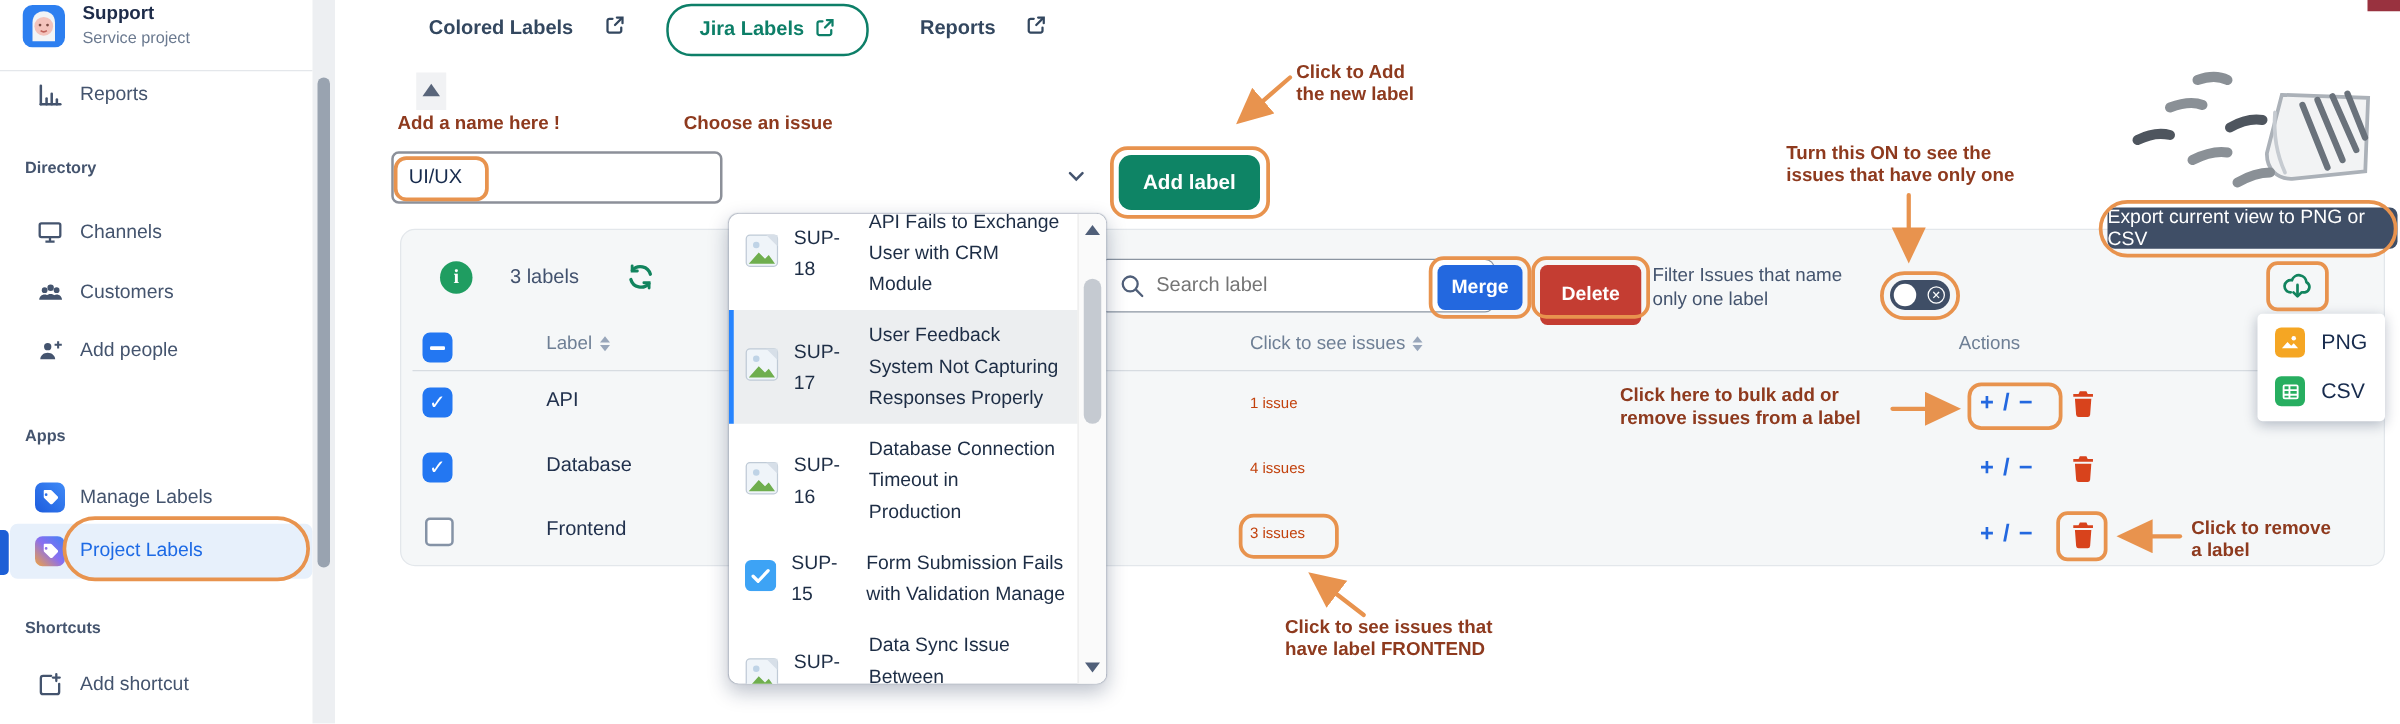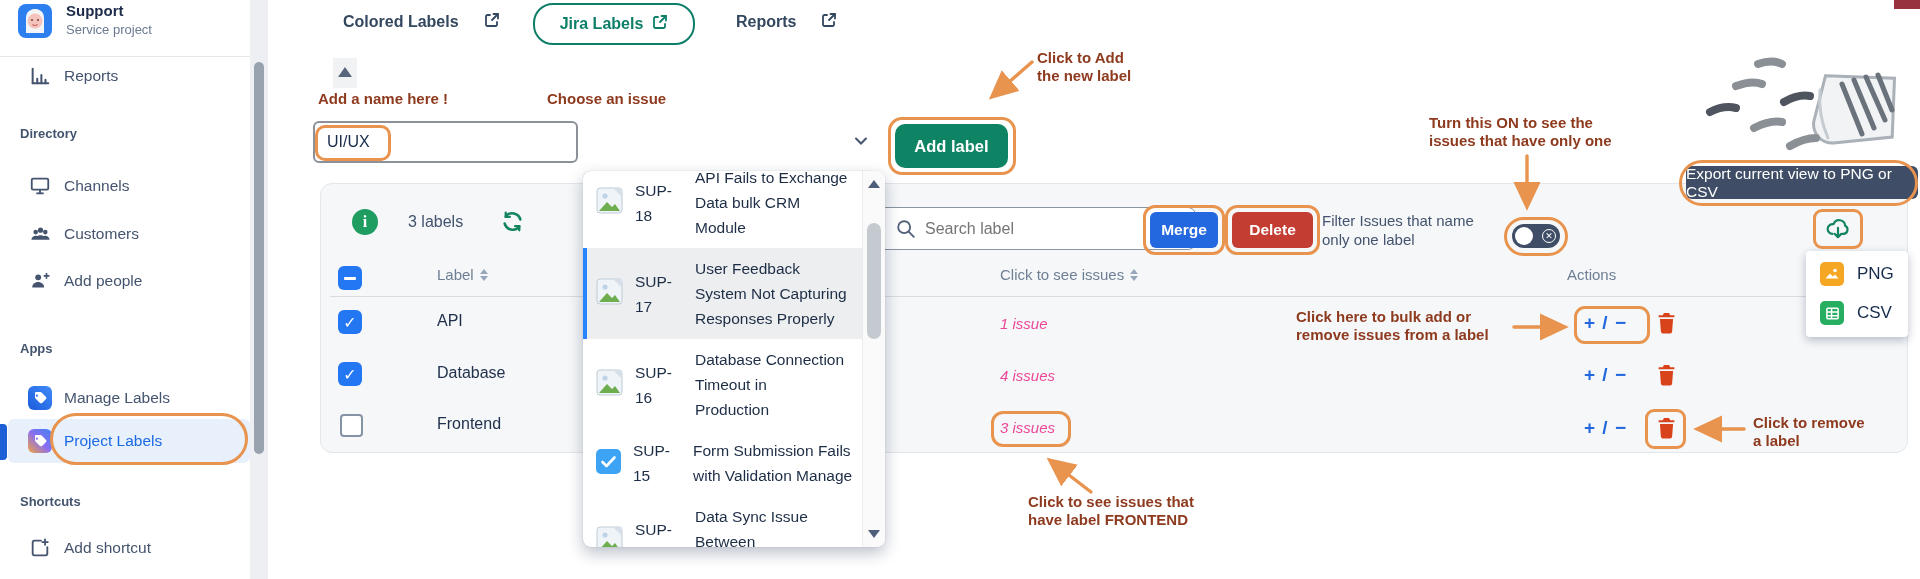--- a/index.html
+++ b/index.html
@@ -54,25 +54,25 @@
   .lbl-count{position:absolute;left:408px;top:213px;font-size:16px;color:#42526E;}
   .col-h{position:absolute;font-size:15px;color:#6E7F95;display:flex;align-items:center;gap:6px;cursor:pointer;}
   .sort{display:inline-flex;flex-direction:column;gap:2px;}
   .sort i{width:0;height:0;border-left:4px solid transparent;border-right:4px solid transparent;}
   .sort .u{border-bottom:5px solid #98A6BA;} .sort .d{border-top:5px solid #98A6BA;}
   .hsep{position:absolute;left:330px;top:296px;width:1568px;height:1px;background:#D7DCE1;}
   .cb{position:absolute;width:24px;height:24px;border-radius:6px;background:#2377F2;display:flex;align-items:center;justify-content:center;color:#fff;cursor:pointer;}
   .cb.un{width:19px;height:19px;background:#fff;border:2px solid #8593A6;border-radius:4px;}
   .cb .minus{width:12px;height:3px;background:#fff;border-radius:1px;}
   .row-label{position:absolute;font-size:16px;color:#21314D;}
-  .link{position:absolute;font-size:15px;color:#ec4899;cursor:pointer;font-style:italic;}
+  .link{position:absolute;font-size:12px;color:#c2410c;cursor:pointer;}
   .pm{position:absolute;font-size:19px;color:#2368DF;letter-spacing:1px;cursor:pointer;font-weight:bold;}
   .trash{position:absolute;cursor:pointer;}
   .btn-merge{position:absolute;left:1150px;top:212px;width:68px;height:36px;background:#2368DF;border:none;border-radius:6px;color:#fff;font-size:15.5px;font-weight:bold;font-family:"Liberation Sans",sans-serif;cursor:pointer;}
-  .btn-del{position:absolute;left:1232px;top:212px;width:81px;height:36px;background:#C43D32;border:none;border-radius:6px;color:#fff;font-size:15.5px;font-weight:bold;font-family:"Liberation Sans",sans-serif;cursor:pointer;}
+  .btn-del{position:absolute;left:1232px;top:212px;width:81px;height:48px;background:#C43D32;border:none;border-radius:6px;color:#fff;font-size:15.5px;font-weight:bold;font-family:"Liberation Sans",sans-serif;cursor:pointer;}
   .filter-t{position:absolute;left:1322px;top:211px;width:178px;font-size:15px;line-height:19px;color:#44546E;}
   .toggle{position:absolute;left:1512px;top:224px;width:48px;height:24px;background:#3F4E66;border-radius:12px;cursor:pointer;}
   .toggle .knob{position:absolute;left:3px;top:3px;width:18px;height:18px;border-radius:50%;background:#fff;}
   .toggle .xc{position:absolute;right:4px;top:5px;width:14px;height:14px;border-radius:50%;border:1.5px solid #fff;box-sizing:border-box;
               display:flex;align-items:center;justify-content:center;color:#fff;font-size:9px;line-height:1;}
 
   
   .exp-btn{position:absolute;left:1816px;top:212px;width:44px;height:34px;border-radius:8px;display:flex;align-items:center;justify-content:center;cursor:pointer;}
   .menu{position:absolute;left:1806px;top:251px;width:102px;height:86px;background:#fff;border-radius:4px;
         box-shadow:0 3px 10px rgba(9,30,66,.28);z-index:35;}
@@ -265,21 +265,21 @@
       <div class="dd-item">
         <span>
           <svg width="27" height="27" viewBox="0 0 27 27">
               <rect x="1" y="1" width="25" height="25" rx="3" fill="#EFF4F9" stroke="#BFCAD6"></rect>
               <path d="M17 1h9v9z" fill="#D7DFE8"></path>
               <path d="M3 24l8-9 5 5 3-3 5 7z" fill="#6FAE4E"></path>
               <circle cx="9" cy="9" r="2.6" fill="#BFD3E6"></circle>
             </svg>
         </span>
         <span class="dd-key"><span>SUP-</span><br><span>18</span></span>
-        <span class="dd-sum"><span>API Fails to Exchange</span><br><span>Data bulk CRM</span><br><span>Module</span></span>
+        <span class="dd-sum"><span>API Fails to Exchange</span><br><span>User with CRM</span><br><span>Module</span></span>
       </div>
       <div class="dd-item hl">
         <span>
           <svg width="27" height="27" viewBox="0 0 27 27">
               <rect x="1" y="1" width="25" height="25" rx="3" fill="#EFF4F9" stroke="#BFCAD6"></rect>
               <path d="M17 1h9v9z" fill="#D7DFE8"></path>
               <path d="M3 24l8-9 5 5 3-3 5 7z" fill="#6FAE4E"></path>
               <circle cx="9" cy="9" r="2.6" fill="#BFD3E6"></circle>
             </svg>
         </span>

